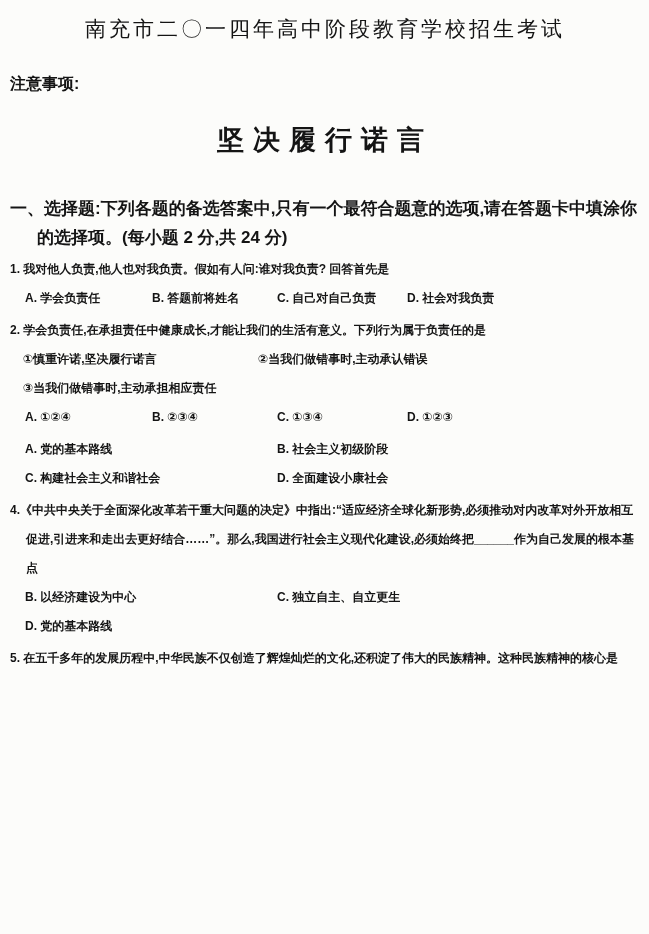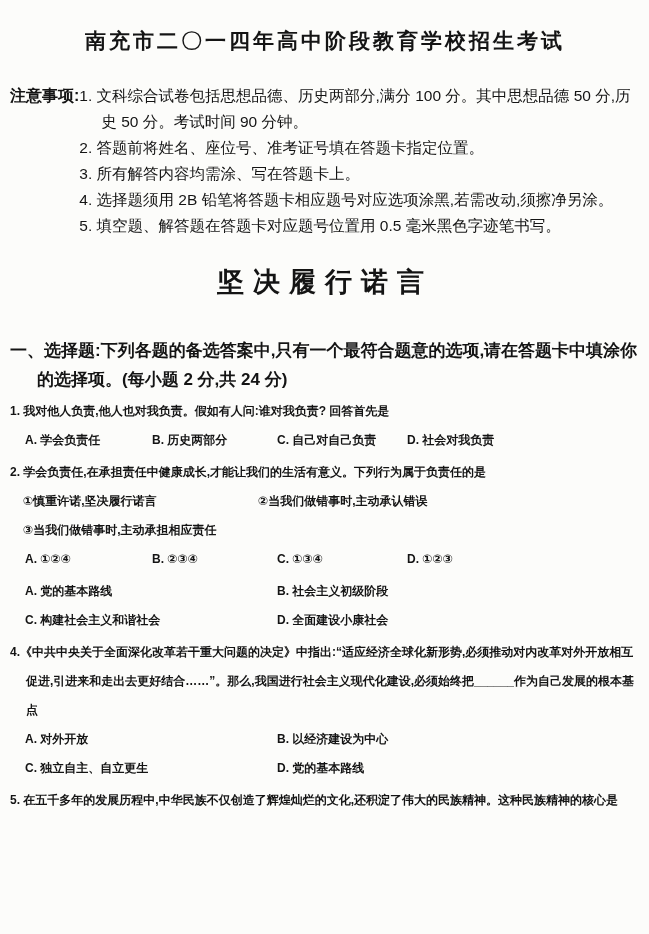--- a/index.html
+++ b/index.html
@@ -6,22 +6,22 @@
   body {
     width: 649px; height: 934px;
     background: #fcfcfa;
     color: #141414;
     font-family: "Liberation Sans", "DejaVu Sans", sans-serif;
     overflow: hidden;
   }
   .page { box-sizing: border-box; width: 649px; height: 934px; padding: 9px 9px 0 10px; }
 
   .title {
-    margin: 18px 0 0; text-align: center;
-    font-size: 21px; font-weight: 700; letter-spacing: 3px;
+    margin: 6px 0 0; text-align: center;
+    font-size: 21px; font-weight: 400; letter-spacing: 3px;
   }
   .subtitle {
     margin: 12px 0 0; text-align: center;
     font-size: 30px; font-weight: 700; letter-spacing: 7px;
   }
 
   .notice { display: flex; margin-top: 28px; font-size: 15.5px; line-height: 26px; }
   .notice-label { flex: 0 0 auto; font-weight: 700; font-size: 16px; white-space: nowrap; }
   .notice-items { flex: 1; }
   .notice-item { padding-left: 22px; text-indent: -22px; }
@@ -51,38 +51,31 @@
 </style>
 </head>
 <body>
 
 <div class="page">
 
   <h1 class="title">南充市二〇一四年高中阶段教育学校招生考试</h1>
 
   <div class="notice">
     <span class="notice-label">注意事项:</span>
-    <div class="notice-items">
-      <div class="notice-item">1. 文科综合试卷包括思想品德、历史两部分,满分 100 分。其中思想品德 50 分,历史 50 分。考试时间 90 分钟。</div>
-      <div class="notice-item">2. 答题前将姓名、座位号、准考证号填在答题卡指定位置。</div>
-      <div class="notice-item">3. 所有解答内容均需涂、写在答题卡上。</div>
-      <div class="notice-item">4. 选择题须用 2B 铅笔将答题卡相应题号对应选项涂黑,若需改动,须擦净另涂。</div>
-      <div class="notice-item">5. 填空题、解答题在答题卡对应题号位置用 0.5 毫米黑色字迹笔书写。</div>
-    </div>
   </div>
 
   <h2 class="section-title">坚决履行诺言</h2>
 
   <div class="instruction">一、选择题:下列各题的备选答案中,只有一个最符合题意的选项,请在答题卡中填涂你的选择项。(每小题 2 分,共 24 分)</div>
 
   <div class="question">
     <div class="stem">1. 我对他人负责,他人也对我负责。假如有人问:谁对我负责? 回答首先是</div>
     <div class="opts-row">
       <span class="opt w1">A. 学会负责任</span>
-      <span class="opt w2">B. 历史两部分</span>
+      <span class="opt w2">B. 答题前将姓名</span>
       <span class="opt w3">C. 自己对自己负责</span>
       <span class="opt">D. 社会对我负责</span>
     </div>
   </div>
 
   <div class="question">
     <div class="stem">2. 学会负责任,在承担责任中健康成长,才能让我们的生活有意义。下列行为属于负责任的是</div>
     <div class="sub-grid">
       <span>①慎重许诺,坚决履行诺言</span>
       <span>②当我们做错事时,主动承认错误</span>
@@ -101,21 +94,20 @@
       <span>A. 党的基本路线</span>
       <span>B. 社会主义初级阶段</span>
       <span>C. 构建社会主义和谐社会</span>
       <span>D. 全面建设小康社会</span>
     </div>
   </div>
 
   <div class="question">
     <div class="stem">4.《中共中央关于全面深化改革若干重大问题的决定》中指出:“适应经济全球化新形势,必须推动对内改革对外开放相互促进,引进来和走出去更好结合……”。那么,我国进行社会主义现代化建设,必须始终把______作为自己发展的根本基点</div>
     <div class="opts-grid">
-      <span>A. 对外开放</span>
       <span>B. 以经济建设为中心</span>
       <span>C. 独立自主、自立更生</span>
       <span>D. 党的基本路线</span>
     </div>
   </div>
 
   <div class="question">
     <div class="stem">5. 在五千多年的发展历程中,中华民族不仅创造了辉煌灿烂的文化,还积淀了伟大的民族精神。这种民族精神的核心是</div>
 
   </div>

